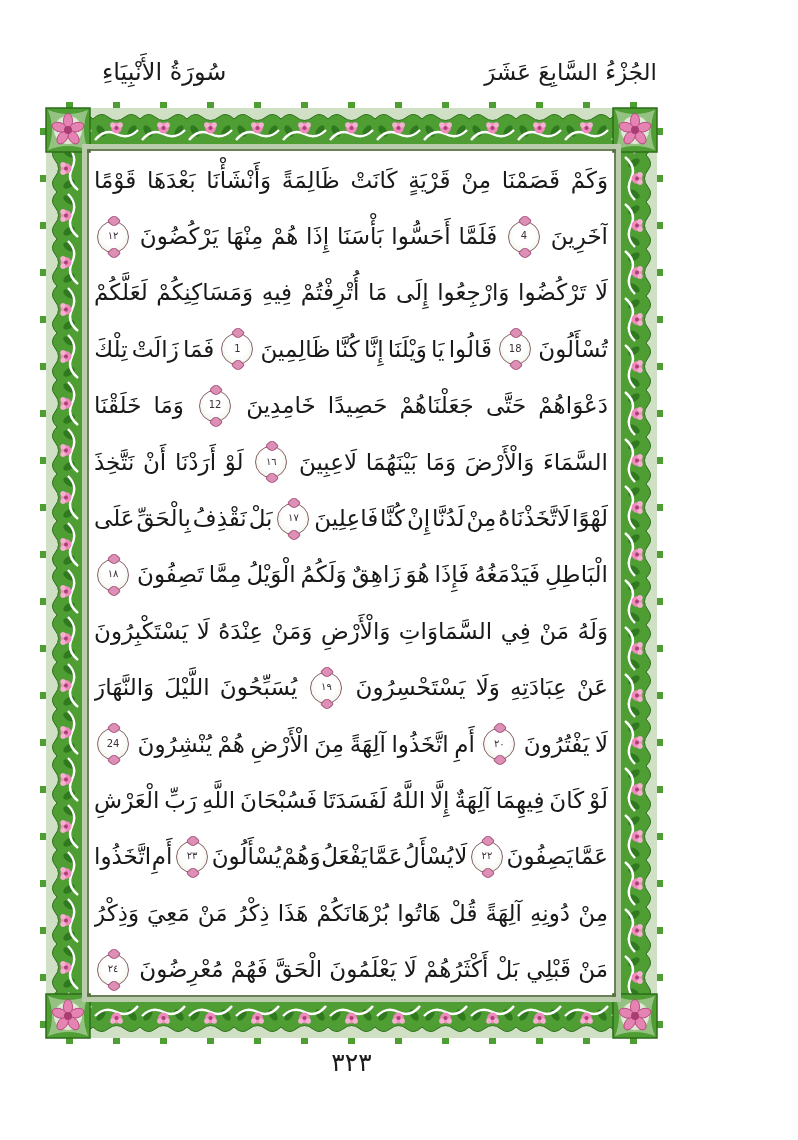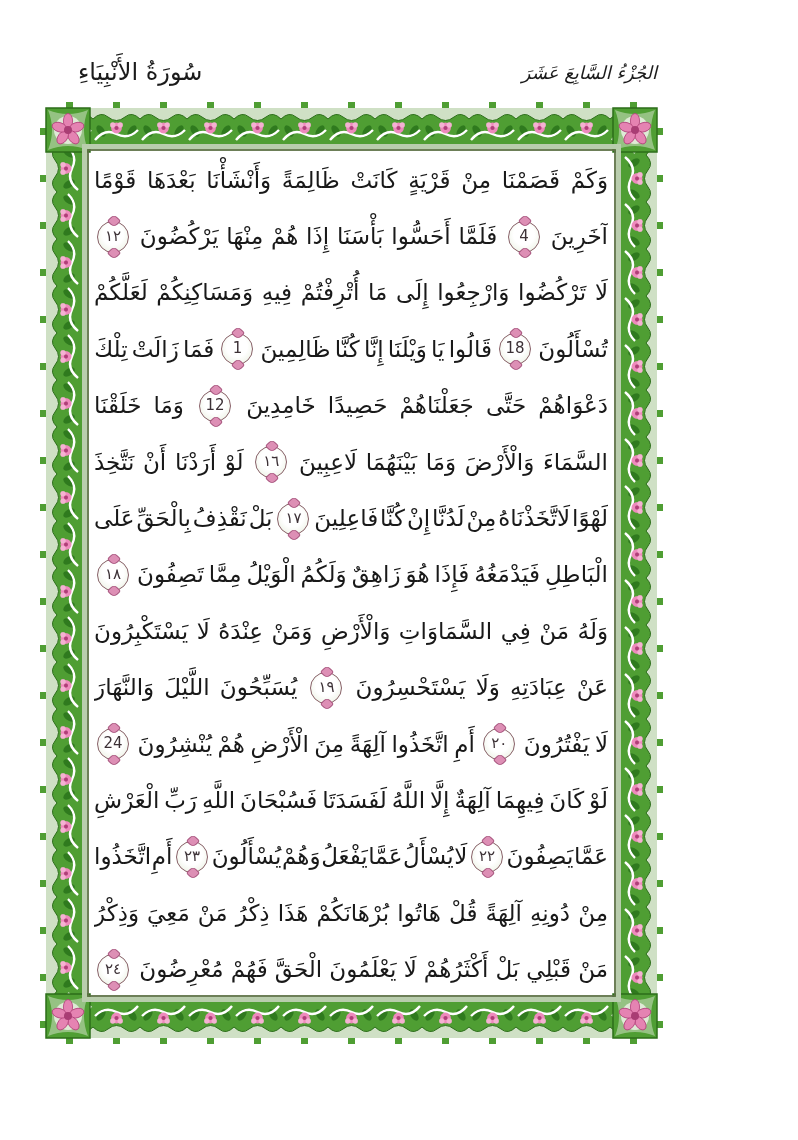--- a/index.html
+++ b/index.html
@@ -9,22 +9,22 @@
     background:#ffffff;
     font-family:"DejaVu Sans",sans-serif;
     overflow:hidden;
   }
   
   .header{
     position:absolute;left:46px;top:48px;width:611px;height:48px;
     display:flex;justify-content:space-between;align-items:center;
     color:#1b1b1b;
   }
-  .surah-title{font-size:24px;margin-left:32px;direction:rtl;}
-  .juz-title{font-size:18px;direction:rtl;font-style:italic;}
+  .surah-title{font-size:24px;margin-left:56px;direction:rtl;}
+  .juz-title{font-size:23px;direction:rtl;}
   
   .frame{position:absolute;left:46px;top:108px;width:611px;height:930px;}
   .frame svg{overflow:visible;display:block;}
   
   .text-area{
     position:absolute;left:94px;top:152px;width:514px;height:846px;
     direction:rtl;
   }
   .quran-line{
     display:flex;direction:rtl;justify-content:space-between;align-items:center;
@@ -42,21 +42,21 @@
     display:flex;align-items:center;justify-content:center;
     margin:0 3px;
   }
   .ayah-marker::before,.ayah-marker::after{
     content:"";position:absolute;left:50%;width:8px;height:8px;margin-left:-4px;
     background:#dd8fb5;border:1px solid #a8567f;border-radius:50% 2px 50% 2px;
     transform:rotate(45deg);
   }
   .ayah-marker::before{top:-6px;}
   .ayah-marker::after{bottom:-6px;}
-  .ayah-number{font-size:15px;color:#3c3136;line-height:1;padding-bottom:1px;}
+  .ayah-number{font-size:10px;color:#3c3136;line-height:1;padding-bottom:1px;}
   
   .page-number{
     position:absolute;left:46px;top:1048px;width:611px;
     text-align:center;font-size:25px;color:#1b1b1b;direction:rtl;
   }
 </style>
 </head>
 <body>
 
 <div class="page">
@@ -328,14 +328,15 @@
         <span class="word">يَعْلَمُونَ</span>
         <span class="word">الْحَقَّ</span>
         <span class="word">فَهُمْ</span>
         <span class="word">مُعْرِضُونَ</span>
         <span class="ayah-marker">
           <span class="ayah-number">٢٤</span>
         </span>
       </div>
     </div>
 
+  <div class="page-number">٣٢٣</div>
 
 </div>
 
 </body></html>

